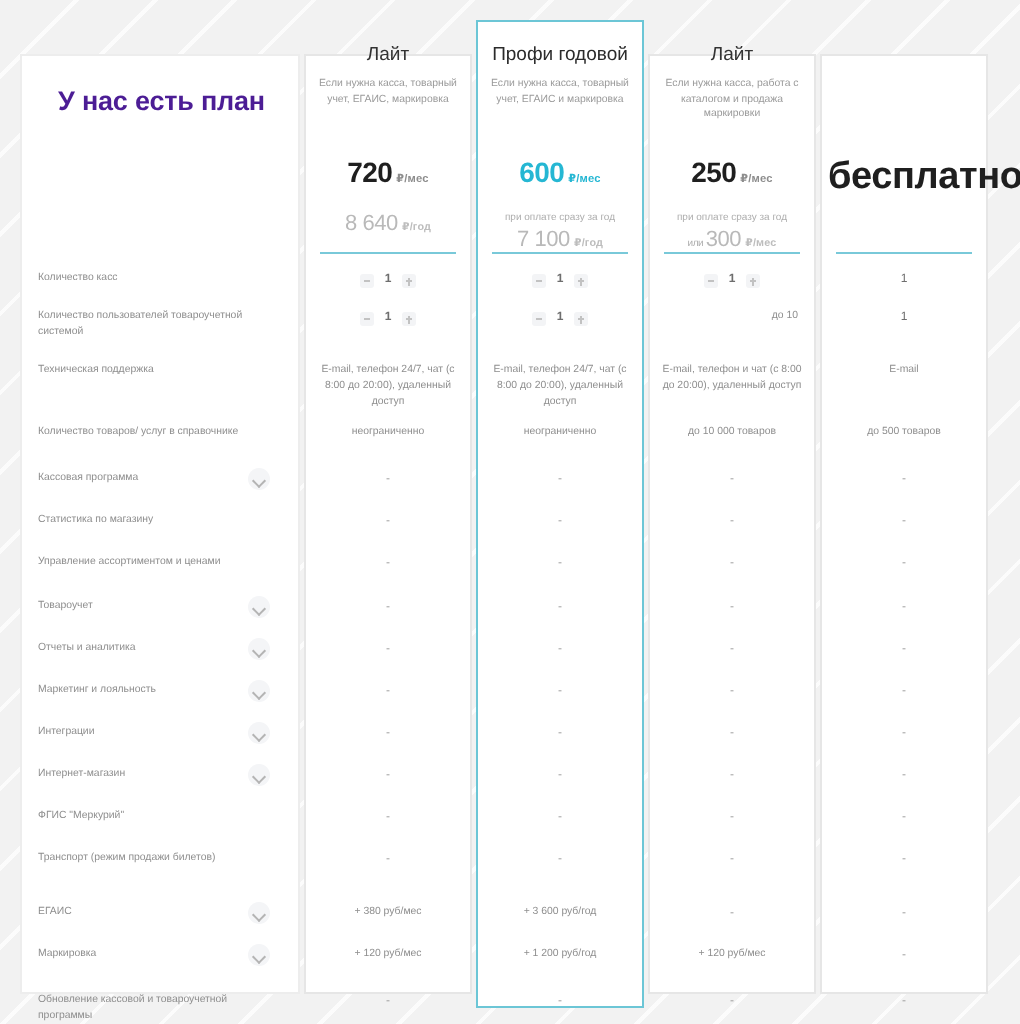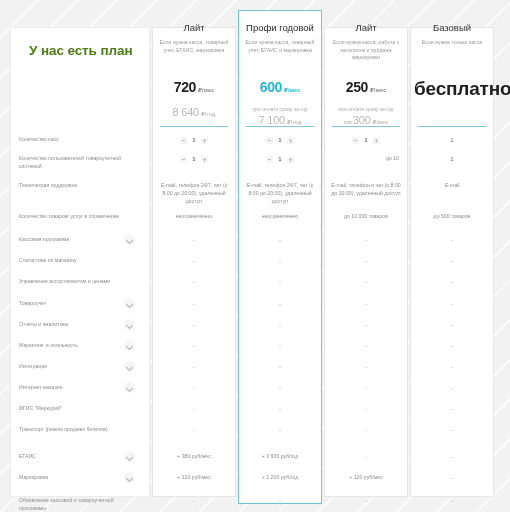--- a/index.html
+++ b/index.html
@@ -25,21 +25,21 @@
   }
   .card.hero{left:10px;top:27px;width:140px;height:470px;border-color:#ededed;}
   .card.c0{left:152px;top:27px;width:84px;height:470px;}
   .card.c1{left:238px;top:10px;width:84px;height:494px;border:1px solid #6cc6d6;}
   .card.c2{left:324px;top:27px;width:84px;height:470px;}
   .card.c3{left:410px;top:27px;width:84px;height:470px;}
 
   
   .hero-title{
     position:absolute;left:29px;top:42px;width:120px;
-    font-size:13.5px;font-weight:bold;line-height:1.33;color:#4d7c0f;
+    font-size:13.5px;font-weight:bold;line-height:1.33;color:#4c1d95;
     letter-spacing:-.1px;
   }
 
   
   .colhead{position:absolute;width:84px;box-sizing:border-box;
            padding:0 7px;text-align:center;}
   .colhead.h0{left:152px;top:22px;}
   .colhead.h1{left:238px;top:22px;}
   .colhead.h2{left:324px;top:22px;}
   .colhead.h3{left:410px;top:22px;}
@@ -131,24 +131,20 @@
     <div class="plan-desc">Если нужна касса, товарный учет, ЕГАИС, маркировка</div>
   </div>
   <div class="colhead h1">
     <div class="plan-name accent">Профи годовой</div>
     <div class="plan-desc">Если нужна касса, товарный учет, ЕГАИС и маркировка</div>
   </div>
   <div class="colhead h2">
     <div class="plan-name">Лайт</div>
     <div class="plan-desc">Если нужна касса, работа с каталогом и продажа маркировки</div>
   </div>
-  <div class="colhead h3">
-    <div class="plan-name">Базовый</div>
-    <div class="plan-desc">Если нужна только касса</div>
-  </div>
 
   <div class="priceblk p0">
     <div><span class="price-main">720</span><span class="price-unit">₽/мес</span></div>
     <div class="price-note"></div>
     <div class="price-sub"><span>8 640</span><span class="price-unit">₽/год</span></div>
   </div>
 
   <div class="priceblk p1">
     <div><span class="price-main teal">600</span><span class="price-unit teal">₽/мес</span></div>
     <div class="price-note">при оплате сразу за год</div>

